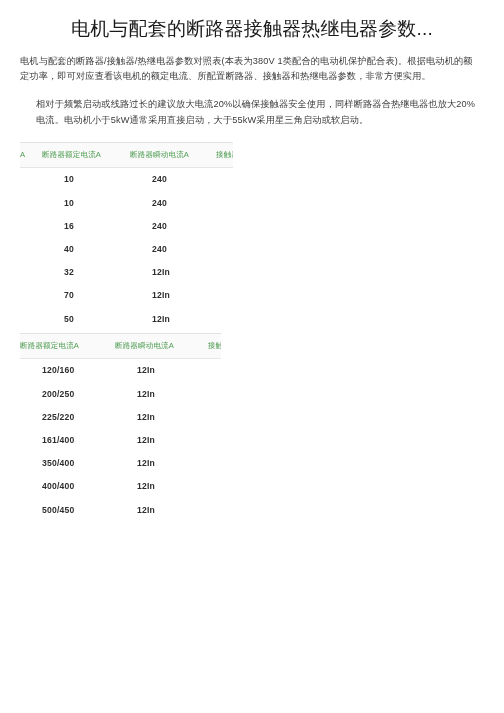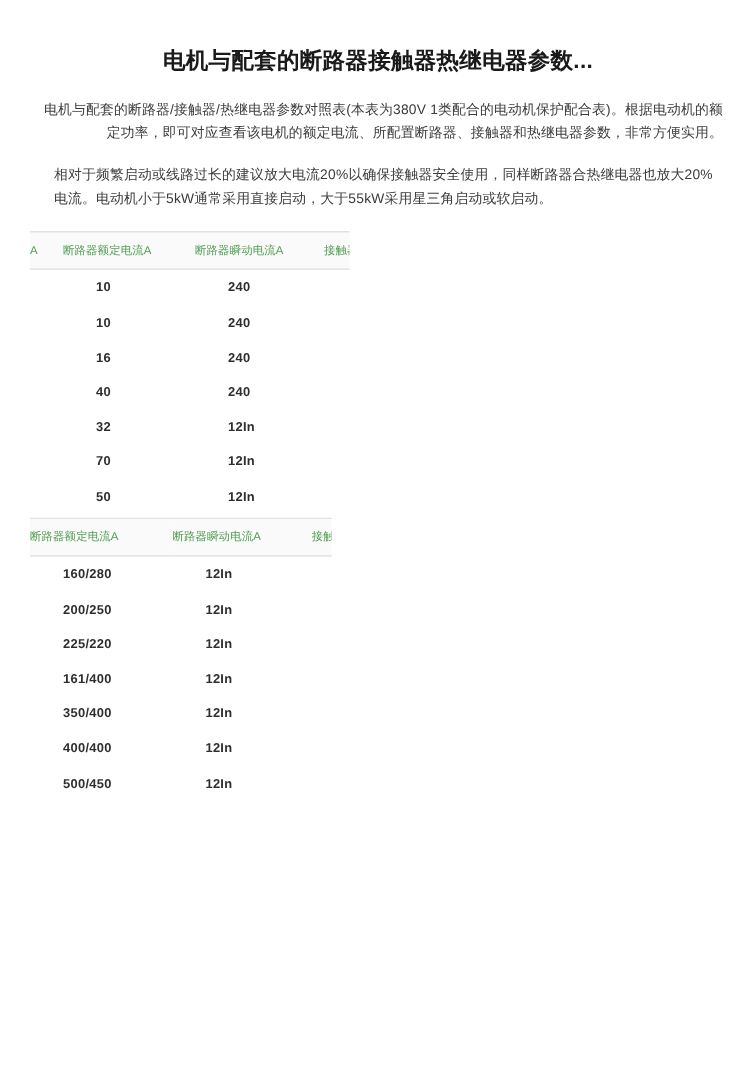--- a/index.html
+++ b/index.html
@@ -17,37 +17,36 @@
   }
   .page {
     width: 504px;
     height: 713px;
     background: #ffffff;
     box-sizing: border-box;
     position: relative;
   }
   .title {
     text-align: center;
-    font-size: 15px;
-    font-weight: bold;
+    font-size: 19px;
+    font-weight: normal;
     color: #1a1a1a;
     letter-spacing: 0.2px;
     padding: 18px 18px 0 18px;
     line-height: 22px;
-    margin-top: 12px;
   }
   .body-text {
     margin: 0;
     padding: 0 22px 0 20px;
     font-size: 9.2px;
     line-height: 15.2px;
     color: #3b3b3b;
     letter-spacing: 0.15px;
   }
-  .para-1 { margin-top: 14px; text-align: right; }
+  .para-1 { margin-top: 14px; }
   .para-2 { margin-top: 13px; margin-left: 16px; }
 
   .table-wrap {
     margin-left: 20px;
     position: relative;
     overflow: hidden;
   }
   .table-1-wrap {
     margin-top: 14px;
     width: 213px;
@@ -179,21 +178,21 @@
     <table class="grid t2">
       <thead>
         <tr>
           <th class="f0">断路器额定电流A</th>
           <th class="f1">断路器瞬动电流A</th>
           <th class="f2">接触器额)</th>
         </tr>
       </thead>
       <tbody id="tbody-2">
           <tr>
-            <td class="e0">160/280</td>
+            <td class="e0">120/160</td>
             <td class="e1">12In</td>
             <td class="e2">105/110/</td>
           </tr>
           <tr>
             <td class="e0">200/250</td>
             <td class="e1">12In</td>
             <td class="e2">170/145/</td>
           </tr>
           <tr>
             <td class="e0">225/220</td>

